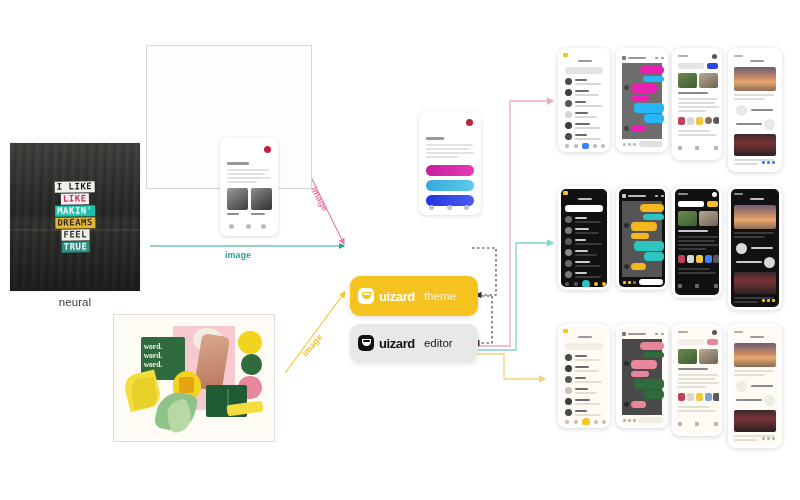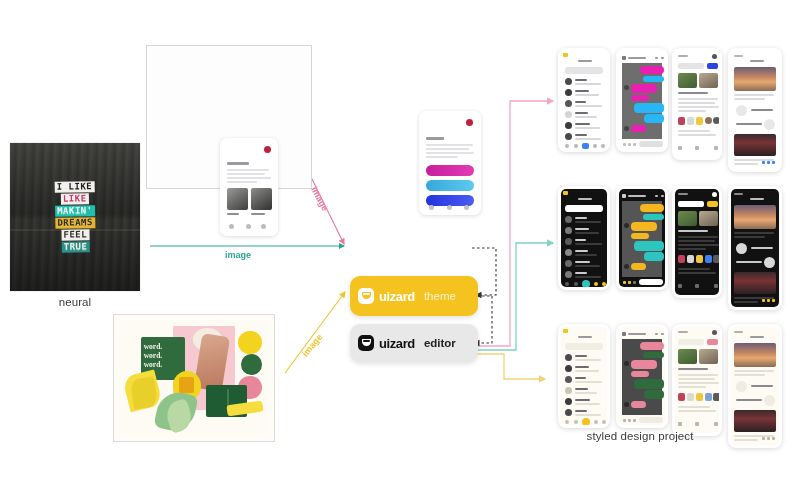--- a/index.html
+++ b/index.html
@@ -126,21 +126,21 @@
     border-radius:1px;
   }
   .uz-logo.light:after{background:#ffffff;box-shadow:0 0 0 0 transparent;}
   .uz-logo.dark:after{background:#111111;}
 
   .uz-word{font-size:13px;font-weight:700;letter-spacing:-.4px;}
   .uz-word.on-yellow{color:#ffffff;}
   .uz-word.on-grey{color:#111111;}
   .node-sub{font-size:11.5px;margin-left:4px;}
   .node-sub.on-yellow{color:#fdf3cf;}
-  .node-sub.on-grey{color:#222222;font-weight:bold;}
+  .node-sub.on-grey{color:#222222;}
 
   
   .phone{
     position:absolute;background:#ffffff;border-radius:8px;
     box-shadow:0 1px 5px rgba(0,0,0,.16);
     overflow:hidden;
   }
   .scr{position:absolute;left:3px;right:3px;top:3px;bottom:3px;border-radius:5px;overflow:hidden;}
 
   .bar{position:absolute;border-radius:1px;}
@@ -586,15 +586,14 @@
       <div class="av" style="left:33px;top:68px;width:11px;height:11px;background:#efece2;"></div>
       <div class="ph-img crowd" style="left:3px;top:83px;width:42px;height:22px;"></div>
       <div class="bar" style="left:3px;top:108px;width:40px;height:1.5px;background:#e2dfd5;"></div>
       <div class="bar" style="left:3px;top:112px;width:24px;height:1.5px;background:#e2dfd5;"></div>
       <div class="bar" style="left:31px;top:110px;width:3px;height:3px;background:#b8b4a8;"></div>
       <div class="bar" style="left:36px;top:110px;width:3px;height:3px;background:#b8b4a8;"></div>
       <div class="bar" style="left:41px;top:110px;width:3px;height:3px;background:#b8b4a8;"></div>
     </div>
   </div>
 
-  <div class="caption cap-out">styled design project</div>
 
 </div>
 
 </body></html>

